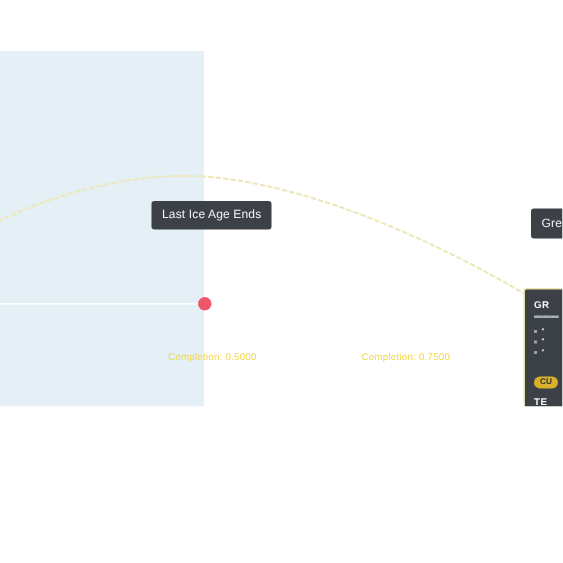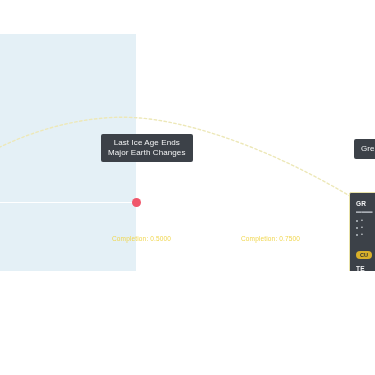--- a/index.html
+++ b/index.html
@@ -166,21 +166,20 @@
 
   <svg class="curve-svg" viewBox="0 0 375 375" preserveAspectRatio="none">
     <path d="M -10 152 C 40 126, 95 114, 140 118 C 210 124, 300 164, 366 206" fill="none" stroke="#ede8b8" stroke-width="1.4" stroke-dasharray="2.5 2.5" stroke-linecap="round"></path>
   </svg>
 
   <div class="baseline"></div>
   <div class="event-dot"></div>
 
   <div class="tooltip tooltip-main">
     <div>Last Ice Age Ends</div>
-    <div>Major Earth Changes</div>
   </div>
 
   <div class="tooltip tooltip-secondary">
     <div>Grea</div>
   </div>
 
   <div class="completion completion-a">Completion: 0.5000</div>
   <div class="completion completion-b">Completion: 0.7500</div>
 
   <div class="info-panel">

